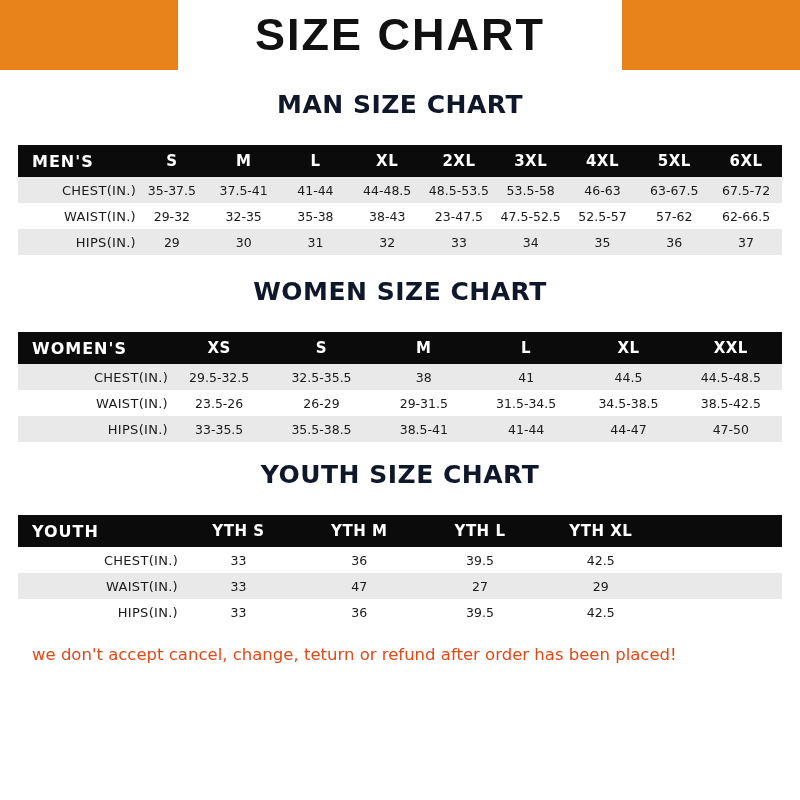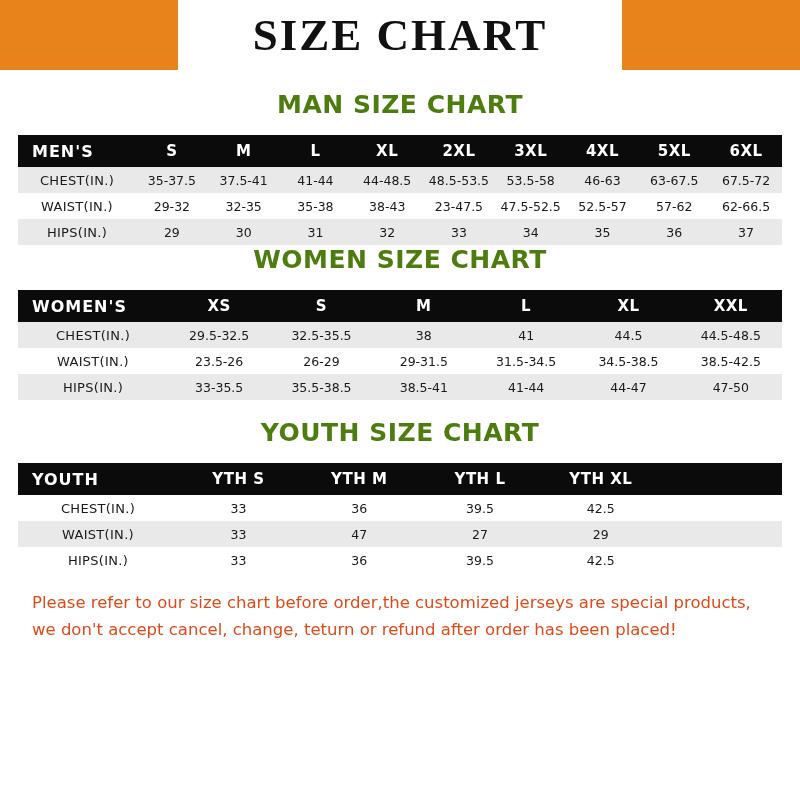--- a/index.html
+++ b/index.html
@@ -33,47 +33,47 @@
     position: absolute;
     top: 0;
     left: 178px;
     width: 444px;
     height: 70px;
     background: #ffffff;
   }
   .banner-title {
     position: relative;
     z-index: 2;
-    font-family: Liberation Serif, serif;
+    font-family: Liberation Sans, sans-serif;
     font-weight: bold;
     font-size: 45px;
     letter-spacing: 2px;
     color: #111111;
     line-height: 70px;
   }
   
   .content {
     padding: 0 18px;
     box-sizing: border-box;
   }
   .section-title {
     text-align: center;
     font-family: "DejaVu Sans", sans-serif;
     font-weight: bold;
     font-size: 25px;
     letter-spacing: 0.5px;
-    color: #4d7c0f;
+    color: #0f172a;
   }
   .t1 { margin-top: 20px; }
-  .t2 { }
+  .t2 { margin-top: 22px; }
   .t3 { margin-top: 18px; }
   table.size-table {
     border-collapse: collapse;
     width: 764px;
-    margin: 16px auto 0 auto;
+    margin: 26px auto 0 auto;
     table-layout: fixed;
   }
   table.size-table th,
   table.size-table td {
     padding: 0;
     text-align: center;
     font-family: "DejaVu Sans", sans-serif;
     font-size: 12.5px;
     color: #1a1a1a;
     height: 26px;
@@ -94,21 +94,21 @@
     font-size: 16px;
     letter-spacing: 1px;
   }
   table.size-table tbody tr.odd td {
     background: #e9e9e9;
   }
   table.size-table tbody tr.even td {
     background: #ffffff;
   }
   table.size-table tbody td.rowhead {
-    text-align: center;
+    text-align: right;
     font-size: 13px;
     letter-spacing: 0.3px;
   }
   
   .men col.c0 { width: 118px; }
   .women col.c0 { width: 150px; }
   .youth col.c0 { width: 160px; }
 
   .footer-note {
     margin: 16px 14px 0 14px;
@@ -295,18 +295,17 @@
           <td>33</td>
           <td>36</td>
           <td>39.5</td>
           <td>42.5</td>
           <td></td>
         </tr>
       </tbody>
     </table>
 
     <div class="footer-note">
-      <span class="line">Please refer to our size chart before order,the customized jerseys are special products,</span>
       <span class="line">we don't accept cancel, change, teturn or refund after order has been placed!</span>
     </div>
 
   </div>
 </div>
 
 </body></html>

